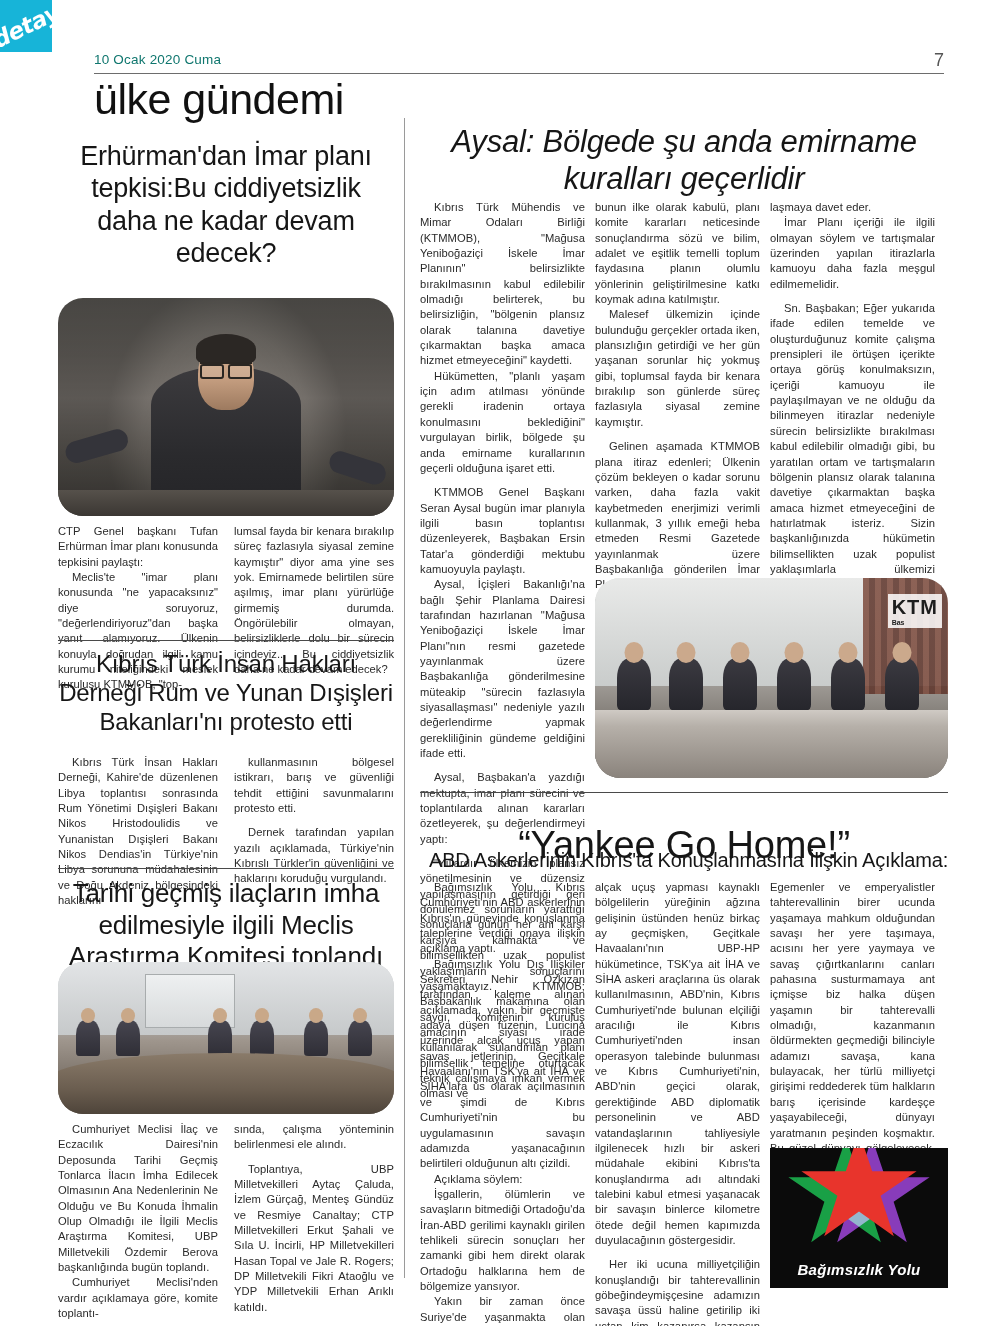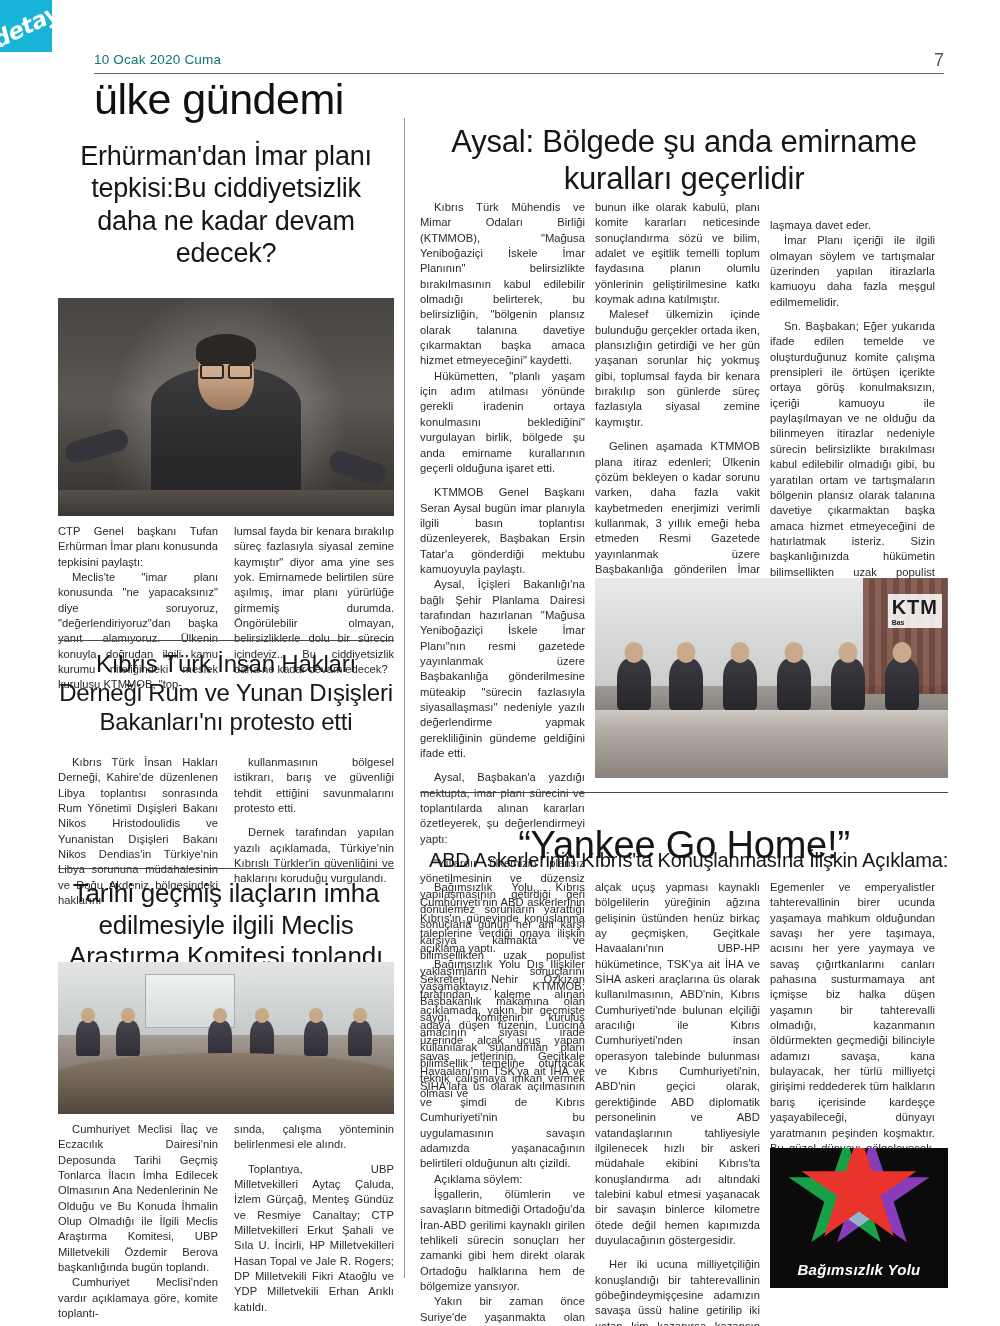--- a/index.html
+++ b/index.html
@@ -116,21 +116,21 @@
     position: absolute;
     font-size: 11.2px;
     line-height: 1.37;
     text-align: justify;
     color: #2a2a2a;
   }
   .caption p { margin: 0; text-indent: 14px; }
   .caption p.noind { text-indent: 0; }
 
   
-  .photo { position: absolute; overflow: hidden; background: #b9b9b9; }
+  .photo { position: absolute; overflow: hidden; background: #b9b9b9; border-radius: 25px; }
 
   
   .photo-erhurman {
     background:
       radial-gradient(ellipse 120px 150px at 50% 62%, rgba(0,0,0,0.0) 0%, rgba(0,0,0,0.18) 70%, rgba(0,0,0,0.35) 100%),
       linear-gradient(180deg, #6e6b66 0%, #7d7872 26%, #8d8781 46%, #6f6a64 70%, #4a4742 100%);
   }
   .ph-figure {
     position: absolute;
     left: 50%; bottom: 0;
@@ -355,38 +355,38 @@
 
   <div class="body-col" style="left:58px; top:1122px; width:160px;">
     <p>Cumhuriyet Meclisi İlaç ve Eczacılık Dairesi'nin Deposunda Tarihi Geçmiş Tonlarca İlacın İmha Edilecek Olmasının Ana Nedenlerinin Ne Olduğu ve Bu Konuda İhmalin Olup Olmadığı ile İlgili Meclis Araştırma Komitesi, UBP Milletvekili Özdemir Berova başkanlığında bugün toplandı.</p>
     <p>Cumhuriyet Meclisi'nden vardır açıklamaya göre, komite toplantı-</p>
   </div>
   <div class="body-col" style="left:234px; top:1122px; width:160px;">
     <p class="noind">sında, çalışma yönteminin belirlenmesi ele alındı.</p>
     <p class="spaced">Toplantıya, UBP Milletvekilleri Aytaç Çaluda, İzlem Gürçağ, Menteş Gündüz ve Resmiye Canaltay; CTP Milletvekilleri Erkut Şahali ve Sıla U. İncirli, HP Milletvekilleri Hasan Topal ve Jale R. Rogers; DP Milletvekili Fikri Ataoğlu ve YDP Milletvekili Erhan Arıklı katıldı.</p>
   </div>
 
-  <div class="hl" style="position:absolute; left:420px; top:124px; width:528px; font-size:31px; line-height:1.18; font-weight:300;">Aysal: Bölgede şu anda emirname kuralları geçerlidir</div>
+  <div class="hl" style="position:absolute; left:420px; top:124px; width:528px; font-size:31px; line-height:1.18; font-weight:300;font-style:italic;">Aysal: Bölgede şu anda emirname kuralları geçerlidir</div>
 
   <div class="body-col" style="left:420px; top:200px; width:165px;">
     <p>Kıbrıs Türk Mühendis ve Mimar Odaları Birliği (KTMMOB), "Mağusa Yeniboğaziçi İskele İmar Planının" belirsizlikte bırakılmasının kabul edilebilir olmadığı belirterek, bu belirsizliğin, "bölgenin plansız olarak talanına davetiye çıkarmaktan başka amaca hizmet etmeyeceğini" kaydetti.</p>
     <p>Hükümetten, "planlı yaşam için adım atılması yönünde gerekli iradenin ortaya konulmasını beklediğini" vurgulayan birlik, bölgede şu anda emirname kurallarının geçerli olduğuna işaret etti.</p>
     <p class="spaced">KTMMOB Genel Başkanı Seran Aysal bugün imar planıyla ilgili basın toplantısı düzenleyerek, Başbakan Ersin Tatar'a gönderdiği mektubu kamuoyuyla paylaştı.</p>
     <p>Aysal, İçişleri Bakanlığı'na bağlı Şehir Planlama Dairesi tarafından hazırlanan "Mağusa Yeniboğaziçi İskele İmar Planı"nın resmi gazetede yayınlanmak üzere Başbakanlığa gönderilmesine müteakip "sürecin fazlasıyla siyasallaşması" nedeniyle yazılı değerlendirme yapmak gerekliliğinin gündeme geldiğini ifade etti.</p>
     <p class="spaced">Aysal, Başbakan'a yazdığı mektupta, imar planı sürecini ve toplantılarda alınan kararları özetleyerek, şu değerlendirmeyi yaptı:</p>
     <p class="spaced">"Yıllardır ülkemizin plansız yönetilmesinin ve düzensiz yapılaşmasının getirdiği geri dönülemez sorunların yarattığı sonuçlarla günün her anı karşı karşıya kalmakta ve bilimsellikten uzak populist yaklaşımların sonuçlarını yaşamaktayız. KTMMOB; Başbakanlık makamına olan saygı, komitenin kuruluş amacının siyasi irade kullanılarak sulandırılan planı bilimsellik temeline oturtacak teknik çalışmaya imkan vermek olması ve</p>
   </div>
 
   <div class="body-col" style="left:595px; top:200px; width:165px;">
     <p class="noind">bunun ilke olarak kabulü, planı komite kararları neticesinde sonuçlandırma sözü ve bilim, adalet ve eşitlik temelli toplum faydasına planın olumlu yönlerinin geliştirilmesine katkı koymak adına katılmıştır.</p>
     <p>Malesef ülkemizin içinde bulunduğu gerçekler ortada iken, plansızlığın getirdiği ve her gün yaşanan sorunlar hiç yokmuş gibi, toplumsal fayda bir kenara bırakılıp son günlerde süreç fazlasıyla siyasal zemine kaymıştır.</p>
     <p class="spaced">Gelinen aşamada KTMMOB plana itiraz edenleri; Ülkenin çözüm bekleyen o kadar sorunu varken, daha fazla vakit kaybetmeden enerjimizi verimli kullanmak, 3 yıllık emeği heba etmeden Resmi Gazetede yayınlanmak üzere Başbakanlığa gönderilen İmar Planın da; Planlama Bilimi ile örtüşen, Ülkesel Fizik Plan stratejilerine paralel, altyapı gerçekleri, doğal riskleri dikkate alan, enerji ve su'ya ulaşılması talebinin karşılanması, toplum faydasına ortaya konulan hangi gerekçeli vizyon ve projeksiyon önerilerinin imar planına yansımaması nedeniyle itiraz edildiği net olarak kamuoyu ile pay-</p>
   </div>
 
-  <div class="body-col" style="left:770px; top:200px; width:165px;margin-top:18px;">
+  <div class="body-col" style="left:770px; top:200px; width:165px;">
     <p class="noind">laşmaya davet eder.</p>
     <p>İmar Planı içeriği ile ilgili olmayan söylem ve tartışmalar üzerinden yapılan itirazlarla kamuoyu daha fazla meşgul edilmemelidir.</p>
     <p class="spaced">Sn. Başbakan; Eğer yukarıda ifade edilen temelde ve oluşturduğunuz komite çalışma prensipleri ile örtüşen içerikte ortaya görüş konulmaksızın, içeriği kamuoyu ile paylaşılmayan ve ne olduğu da bilinmeyen itirazlar nedeniyle sürecin belirsizlikte bırakılması kabul edilebilir olmadığı gibi, bu yaratılan ortam ve tartışmaların bölgenin plansız olarak talanına davetiye çıkarmaktan başka amaca hizmet etmeyeceğini de hatırlatmak isteriz. Sizin başkanlığınızda hükümetin bilimsellikten uzak populist yaklaşımlarla ülkemizi yönetmeyeceğine ve bölgenin plansız bırakılması gibi bir hedefi olmadığı inancıyla planlı yaşam için adım atılması yönünde gerekli iradenin ortaya konulmasını beklemekteyiz."</p>
     <p>Aysal, soru üzerine bölgede bugüne kadar emirname sınırları içinde 300 kadar dosyanın vizelendiğini, ayrıca bölgede emirname kurallarının geçerli olduğunu söyledi.</p>
   </div>
 
   <div class="photo photo-panel" style="left:595px; top:578px; width:353px; height:200px;">
     <div class="pn-backwall"></div>
     <div class="pn-curtain"></div>
     <div class="pn-logo">

